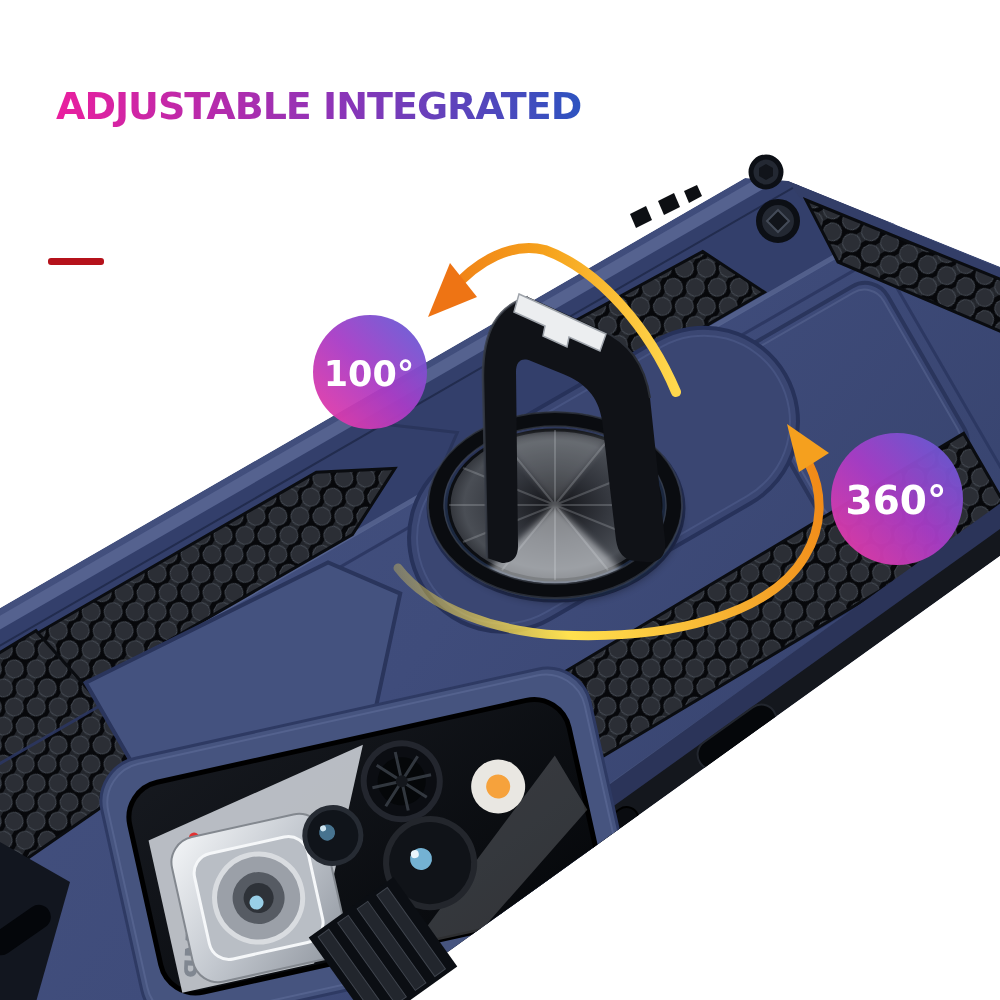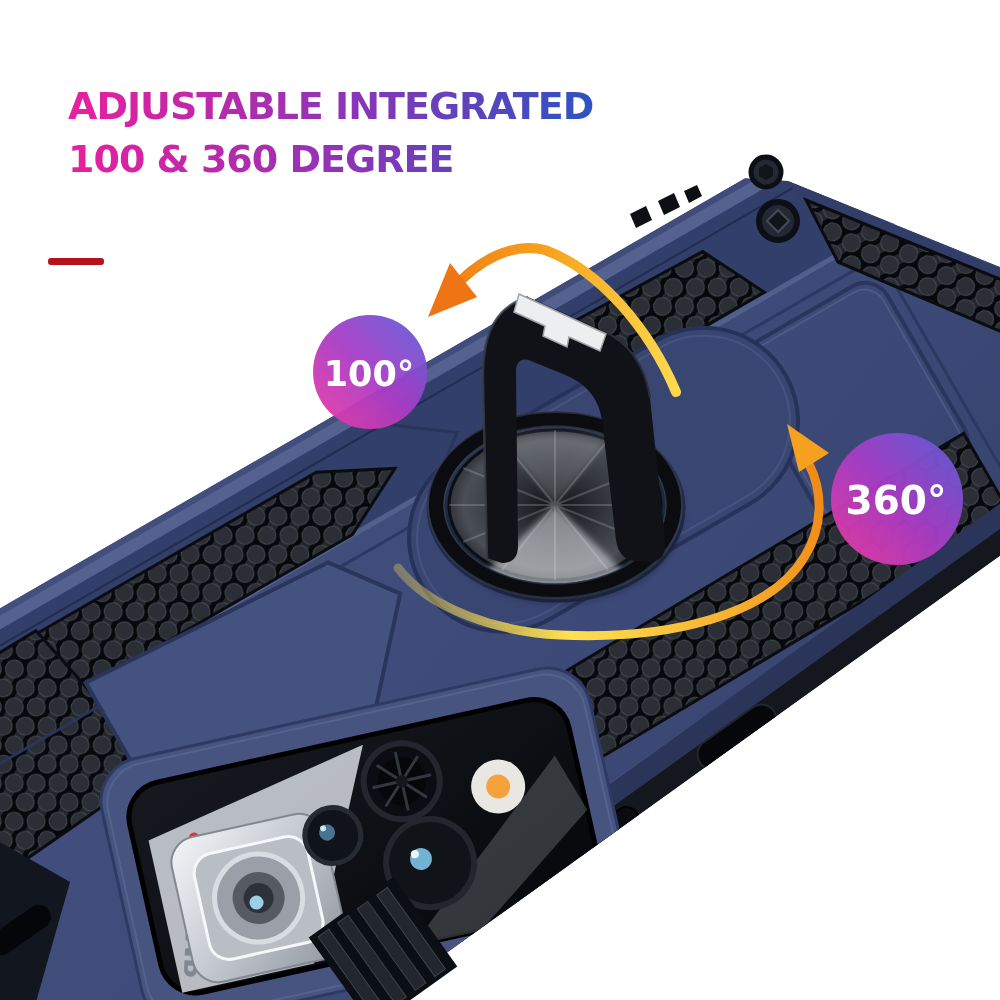--- a/index.html
+++ b/index.html
@@ -1,32 +1,31 @@
 <!DOCTYPE html>
 <html><head>
 <meta charset="utf-8">
 <style>
   html,body{margin:0;padding:0;}
   body{width:1000px;height:1000px;background:#ffffff;overflow:hidden;
        font-family:"DejaVu Sans","Liberation Sans",sans-serif;position:relative;}
   #scene{position:absolute;left:0;top:0;}
-  #headline{position:absolute;left:68px;top:80px;z-index:5;}
+  #headline{position:absolute;left:56px;top:80px;z-index:5;text-align:right;}
   #headline .line{display:block;font-weight:bold;font-size:38px;line-height:53px;
        letter-spacing:-1px;white-space:nowrap;
        background:linear-gradient(90deg,#ea1f9e 0%,#8a35b8 55%,#2d53c0 100%);
        -webkit-background-clip:text;background-clip:text;color:transparent;}
   #underline{position:absolute;left:48px;top:258px;width:56px;height:7px;
        background:#b5121b;border-radius:3px;z-index:5;}
 </style>
 </head>
 <body>
 
 <div id="headline">
   <span class="line">ADJUSTABLE INTEGRATED</span>
-  <span class="line">100 &amp; 360 DEGREE</span>
 </div>
 <div id="underline"></div>
 
 <svg id="scene" width="1000" height="1000" viewBox="0 0 1000 1000">
 <defs>
   <clipPath id="caseClip">
     <polygon points="0,608 745,178 788,181 1040,283 1040,527 378,1002 0,1002"></polygon>
   </clipPath>
   <pattern id="hc" width="44" height="38" patternUnits="userSpaceOnUse" patternTransform="rotate(-30)">
     <rect width="44" height="38" fill="#07080b"></rect>

